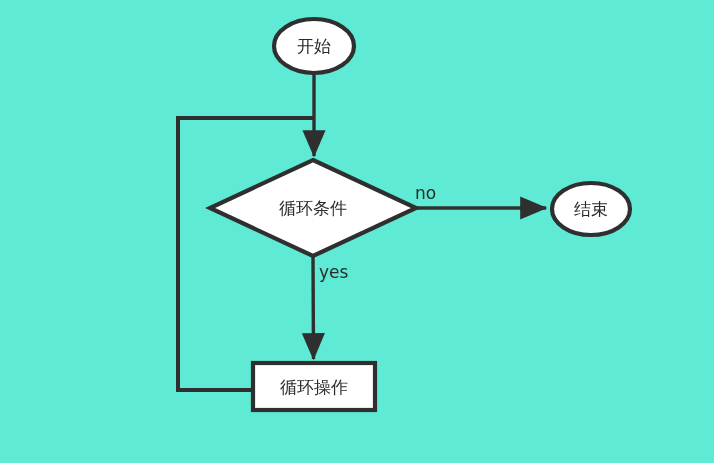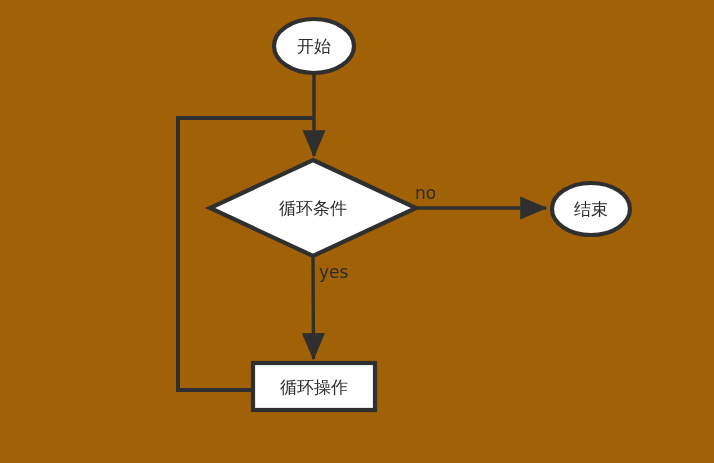--- a/index.html
+++ b/index.html
@@ -7,21 +7,21 @@
     padding: 0;
     background: #ffffff;
   }
   body {
     font-family: "DejaVu Sans", "Liberation Sans", sans-serif;
   }
   #canvas {
     position: relative;
     width: 714px;
     height: 463px;
-    background: #a16207;
+    background: #5eead4;
     overflow: hidden;
   }
   #flow-svg {
     position: absolute;
     top: 0;
     left: 0;
     width: 714px;
     height: 463px;
   }
   .node-shape {

